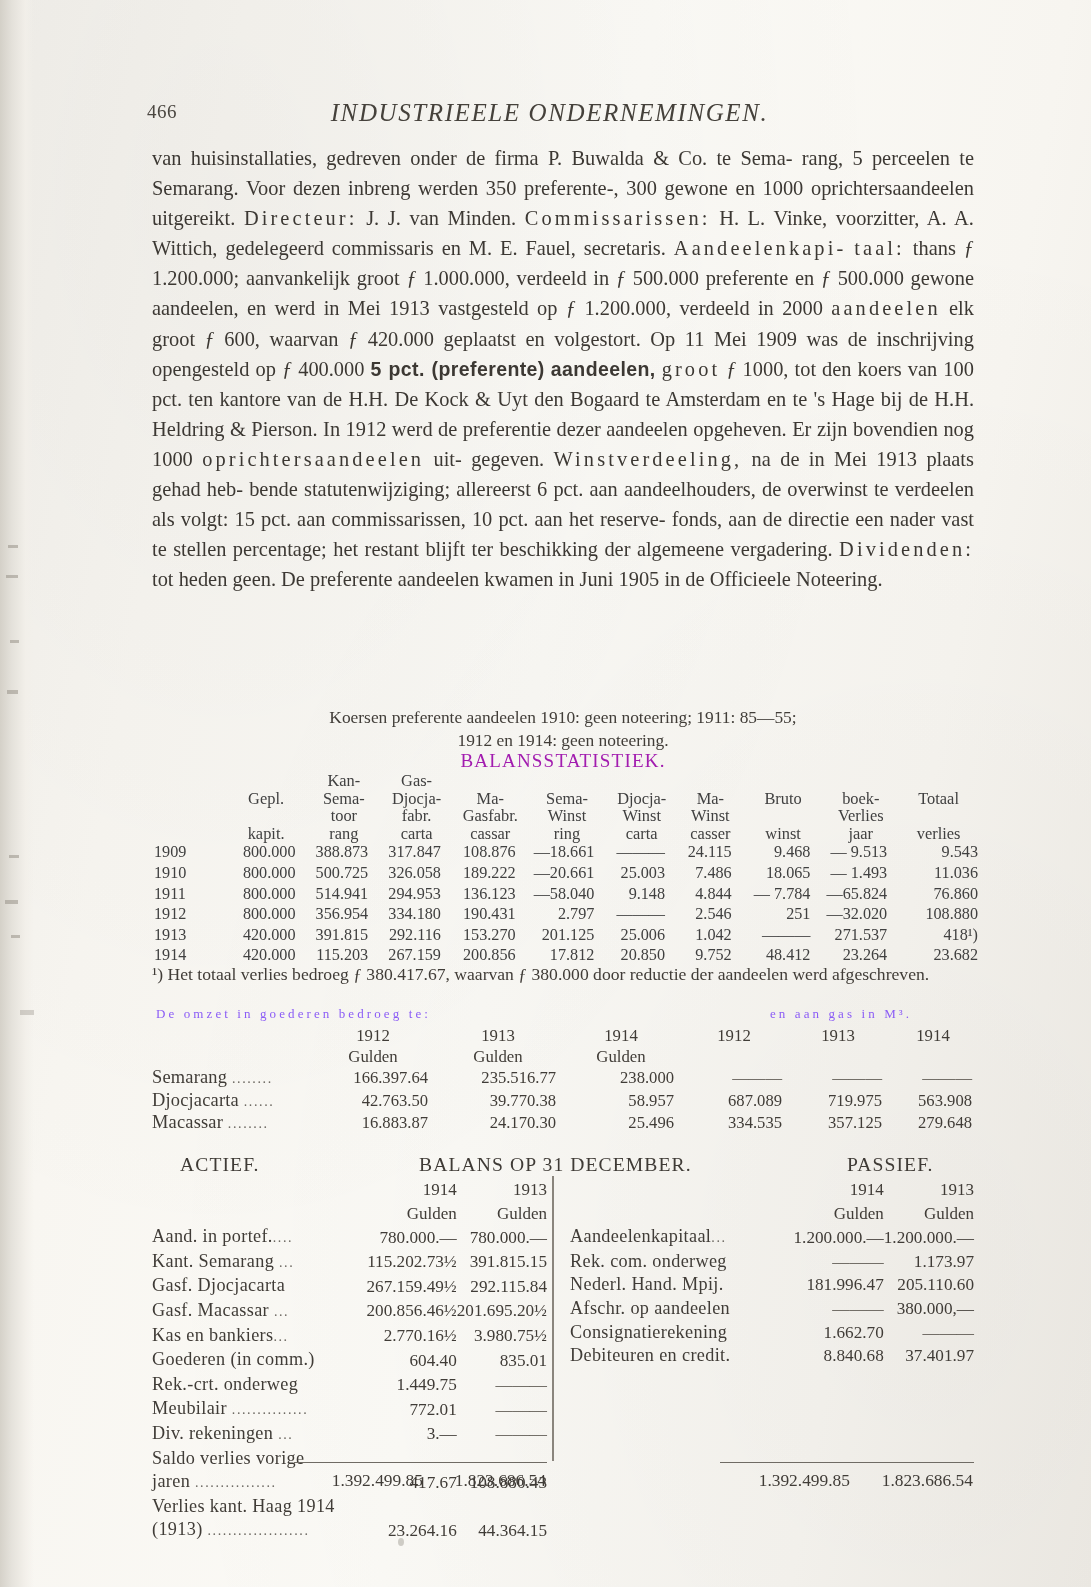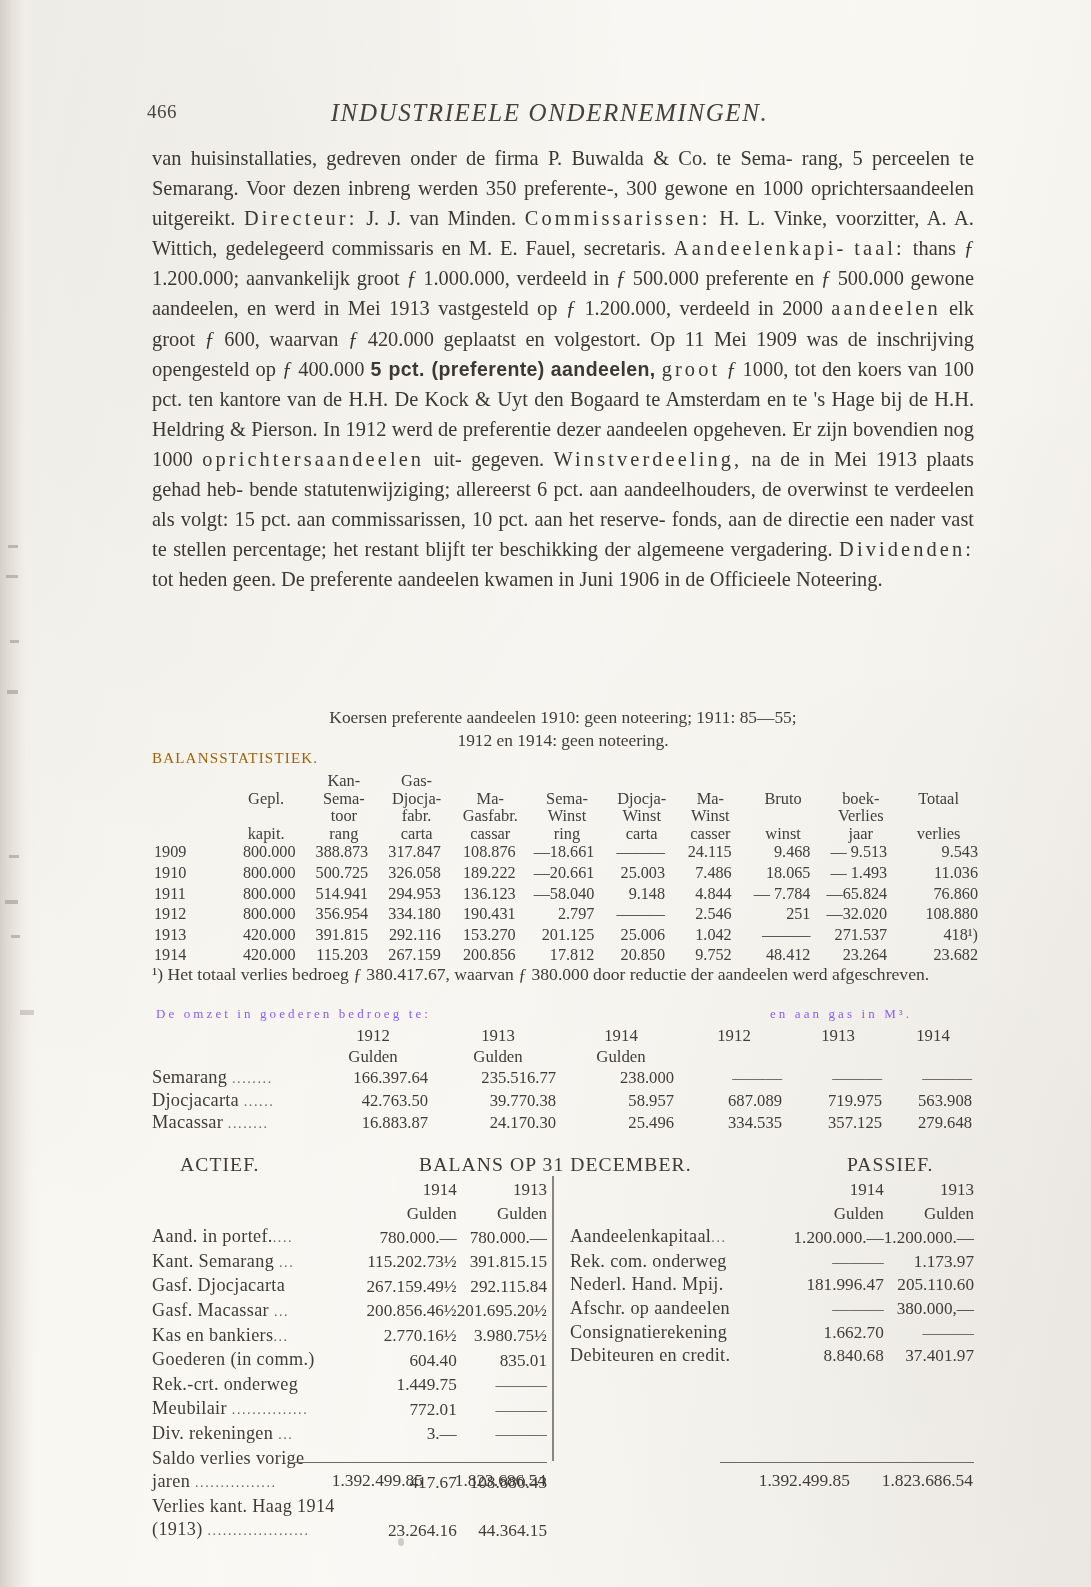--- a/index.html
+++ b/index.html
@@ -25,22 +25,22 @@
   .body{position:absolute;left:148px;top:143px;width:822px;
     font-size:20.4px;line-height:30.1px;text-align:justify;text-justify:inter-word;
     color:#3c3833;}
   .body p{margin:0;}
   .sp{letter-spacing:3.1px;}
   .bd{font-family:"Liberation Sans","DejaVu Sans",sans-serif;font-weight:bold;font-size:19.5px;letter-spacing:.4px;}
   .gl{font-style:italic;}
 
   .koersen{position:absolute;left:148px;top:706px;width:822px;text-align:center;
     font-size:17.4px;line-height:23px;color:#413d38;}
-  .balstat-title{position:absolute;left:148px;top:750px;width:822px;
-    font-size:15px;letter-spacing:1.2px;color:#a16207;}
+  .balstat-title{position:absolute;left:148px;top:750px;width:822px;text-align:center;
+    font-size:19px;letter-spacing:1.2px;color:#a21caf;}
 
   table{border-collapse:collapse;}
   .bs{position:absolute;left:148px;top:772px;width:826px;font-size:16.2px;color:#404040;}
   .bs td,.bs th{padding:0;font-weight:normal;vertical-align:bottom;white-space:nowrap;}
   .bs thead td{text-align:center;line-height:17.6px;font-size:16.4px;}
   .bs tbody td{text-align:right;line-height:19.6px;padding-top:1px;}
   .bs tbody td.yr{text-align:left;padding-left:2px;margin-left:39px;}
   .bs col.c0{width:72px}
   .bs .pad{padding-right:12px;}
 
@@ -155,21 +155,21 @@
       <span>uit-</span>
       <span>gegeven.</span>
       <span class="sp">Winstverdeeling,</span>
       <span>na de in Mei 1913 plaats gehad heb-</span>
       <span>bende statutenwijziging; allereerst 6 pct. aan aandeelhouders, de overwinst</span>
       <span>te verdeelen als volgt: 15 pct. aan commissarissen, 10 pct. aan het reserve-</span>
       <span>fonds, aan de directie een nader vast te stellen percentage; het restant</span>
       <span>blijft ter beschikking der algemeene vergadering.</span>
       <span class="sp">Dividenden:</span>
       <span>tot</span>
-      <span>heden geen.  De preferente aandeelen kwamen in Juni 1906 in de Officieele</span>
+      <span>heden geen.  De preferente aandeelen kwamen in Juni 1905 in de Officieele</span>
       <span>Noteering.</span>
     </p>
   </div>
 
   <div class="koersen">
     <div>Koersen preferente aandeelen 1910: geen noteering; 1911: 85—55;</div>
     <div>1912 en 1914: geen noteering.</div>
   </div>
 
   <div class="balstat-title">BALANSSTATISTIEK.</div>

